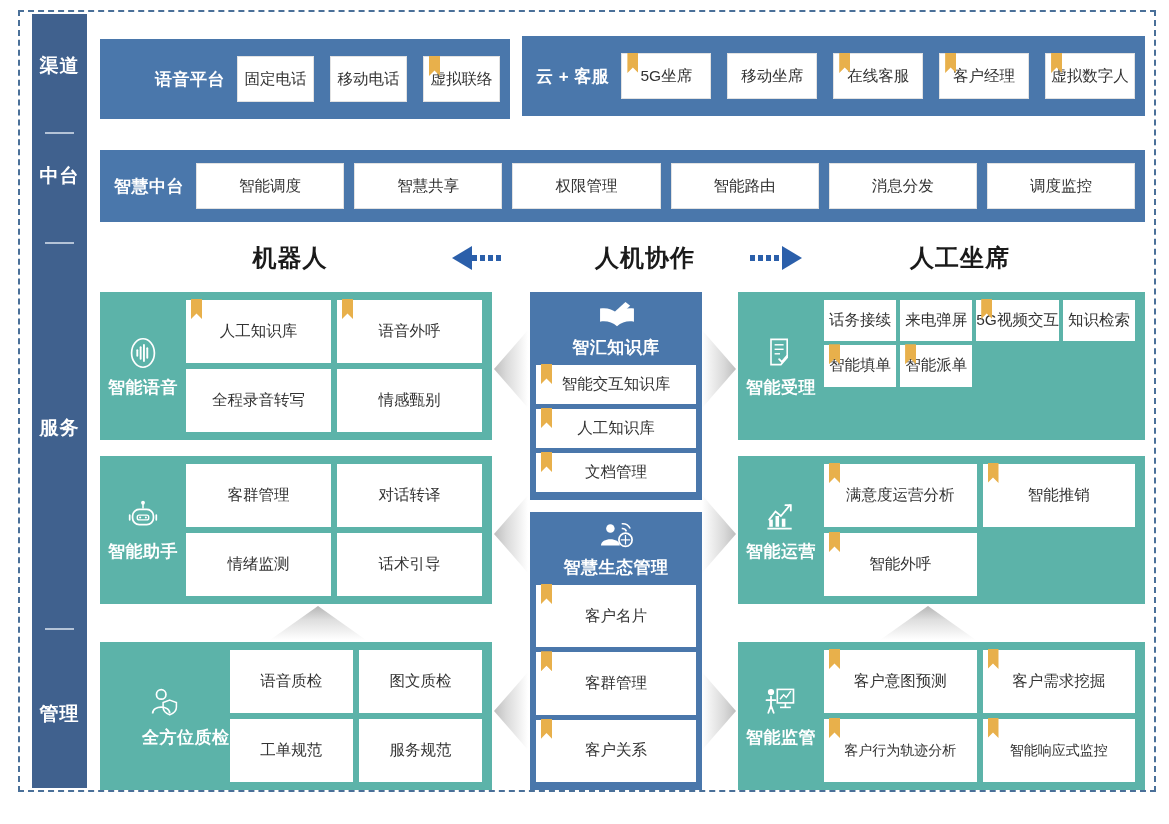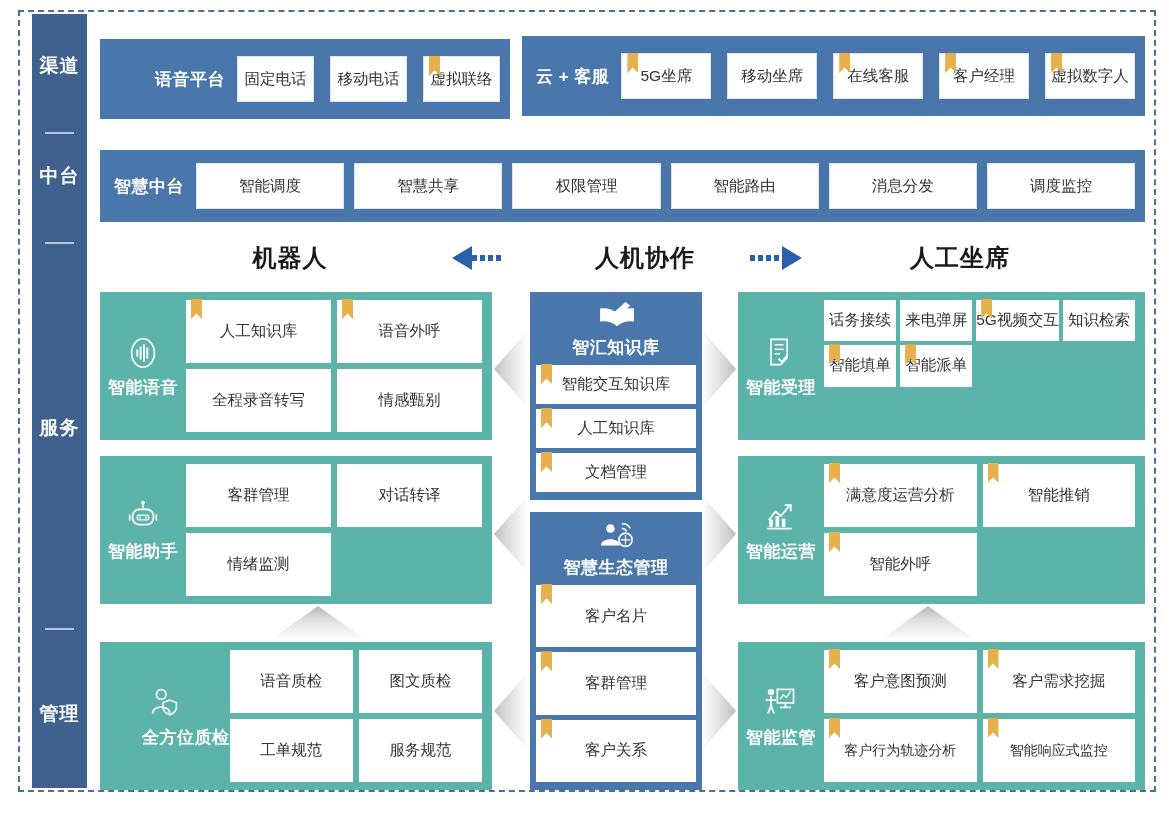--- a/index.html
+++ b/index.html
@@ -281,20 +281,23 @@
   <div class="grid g2x2">
     <div class="tile">
       <span>客群管理</span>
       </div>
     <div class="tile">
       <span>对话转译</span>
       </div>
     <div class="tile">
       <span>情绪监测</span>
       </div>
+    <div class="tile">
+      <span>话术引导</span>
+      </div>
   </div>
 </div>
 
 <div class="panel" style="left:100px; top:642px; width:392px; height:148px;">
   <div class="panel-side" style="flex:0 0 72px;">
     <span class="ic">
       <svg viewBox="0 0 40 40" width="38" height="38">
         <circle cx="16" cy="11" r="5" fill="none" stroke="#ffffff" stroke-width="1.8"></circle>
         <path d="M7 31 C7 22 25 22 25 31" fill="none" stroke="#ffffff" stroke-width="1.8"></path>
         <path d="M25 17 l7 2.5 v5 c0 4.5 -3.5 6.6 -7 8 c-3.5 -1.4 -7 -3.5 -7 -8 v-5 z" fill="none" stroke="#ffffff" stroke-width="1.6"></path>

